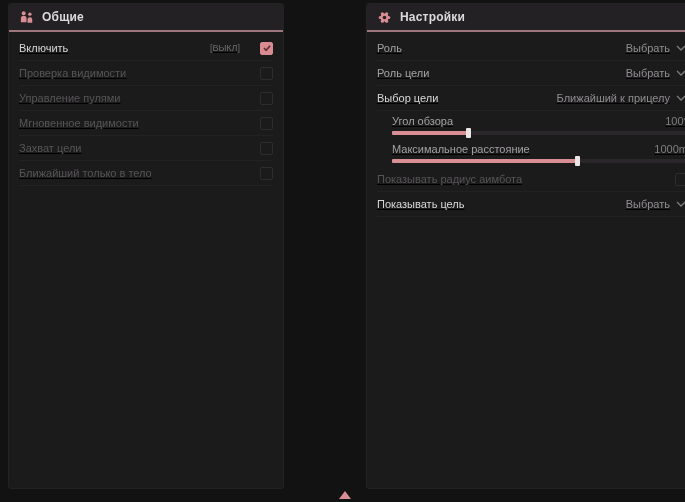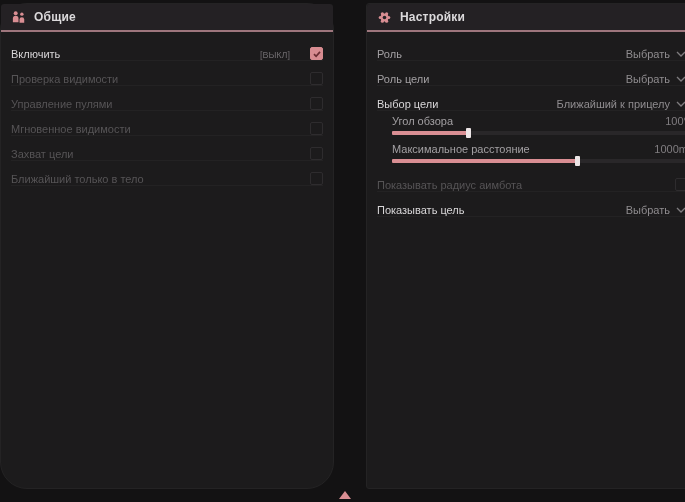--- a/index.html
+++ b/index.html
@@ -1,29 +1,29 @@
 <!DOCTYPE html>
 <html><head>
 <meta charset="utf-8">
 <style>
   html,body{margin:0;padding:0;background:#141314;}
   .app{position:relative;width:685px;height:502px;background:#131213;
        font-family:"Liberation Sans","DejaVu Sans",sans-serif;overflow:hidden;}
   .panel{position:absolute;top:3px;height:486px;background:#1c1b1c;
          border:1px solid #242324;border-radius:3px;box-sizing:border-box;}
-  .panel-left{left:0;width:334px;border-radius:27px;}
+  .panel-left{left:8px;width:276px;}
   .panel-right{left:366px;width:333px;}
   .panel-header{height:26px;display:flex;align-items:center;gap:8px;
                 padding:0 10px;background:#242124;border-bottom:2px solid #9e767d;
                 border-radius:3px 3px 0 0;}
   .panel-title{color:#dcdadc;font-size:12px;font-weight:700;letter-spacing:.2px;}
   .hicon{width:15px;height:15px;flex:0 0 auto;}
   .panel-body{padding:4px 10px 0 10px;}
-  .row{display:flex;align-items:flex-end;height:25px;
-       border-bottom:1px solid #232223;box-sizing:border-box;}
+  .row{display:flex;align-items:center;height:25px;
+       border-bottom:1px solid #232223;box-sizing:border-box;text-decoration:underline;}
   .label{font-size:11px;flex:1;white-space:nowrap;overflow:hidden;}
   .bright{color:#d8d6d8;}
   .mid{color:#a3a0a3;}
   .dim{color:#565456;}
   .tag{font-size:9px;color:#6e6b6e;margin-right:20px;}
   .checkbox{width:13px;height:13px;border:1px solid #3a383a;border-radius:2px;
             box-sizing:border-box;display:inline-flex;align-items:center;justify-content:center;
             background:transparent;flex:0 0 auto;}
   .checkbox.faint{border-color:#2e2c2e;}
   .checkbox.checked{background:#d88c91;border-color:#d88c91;}

